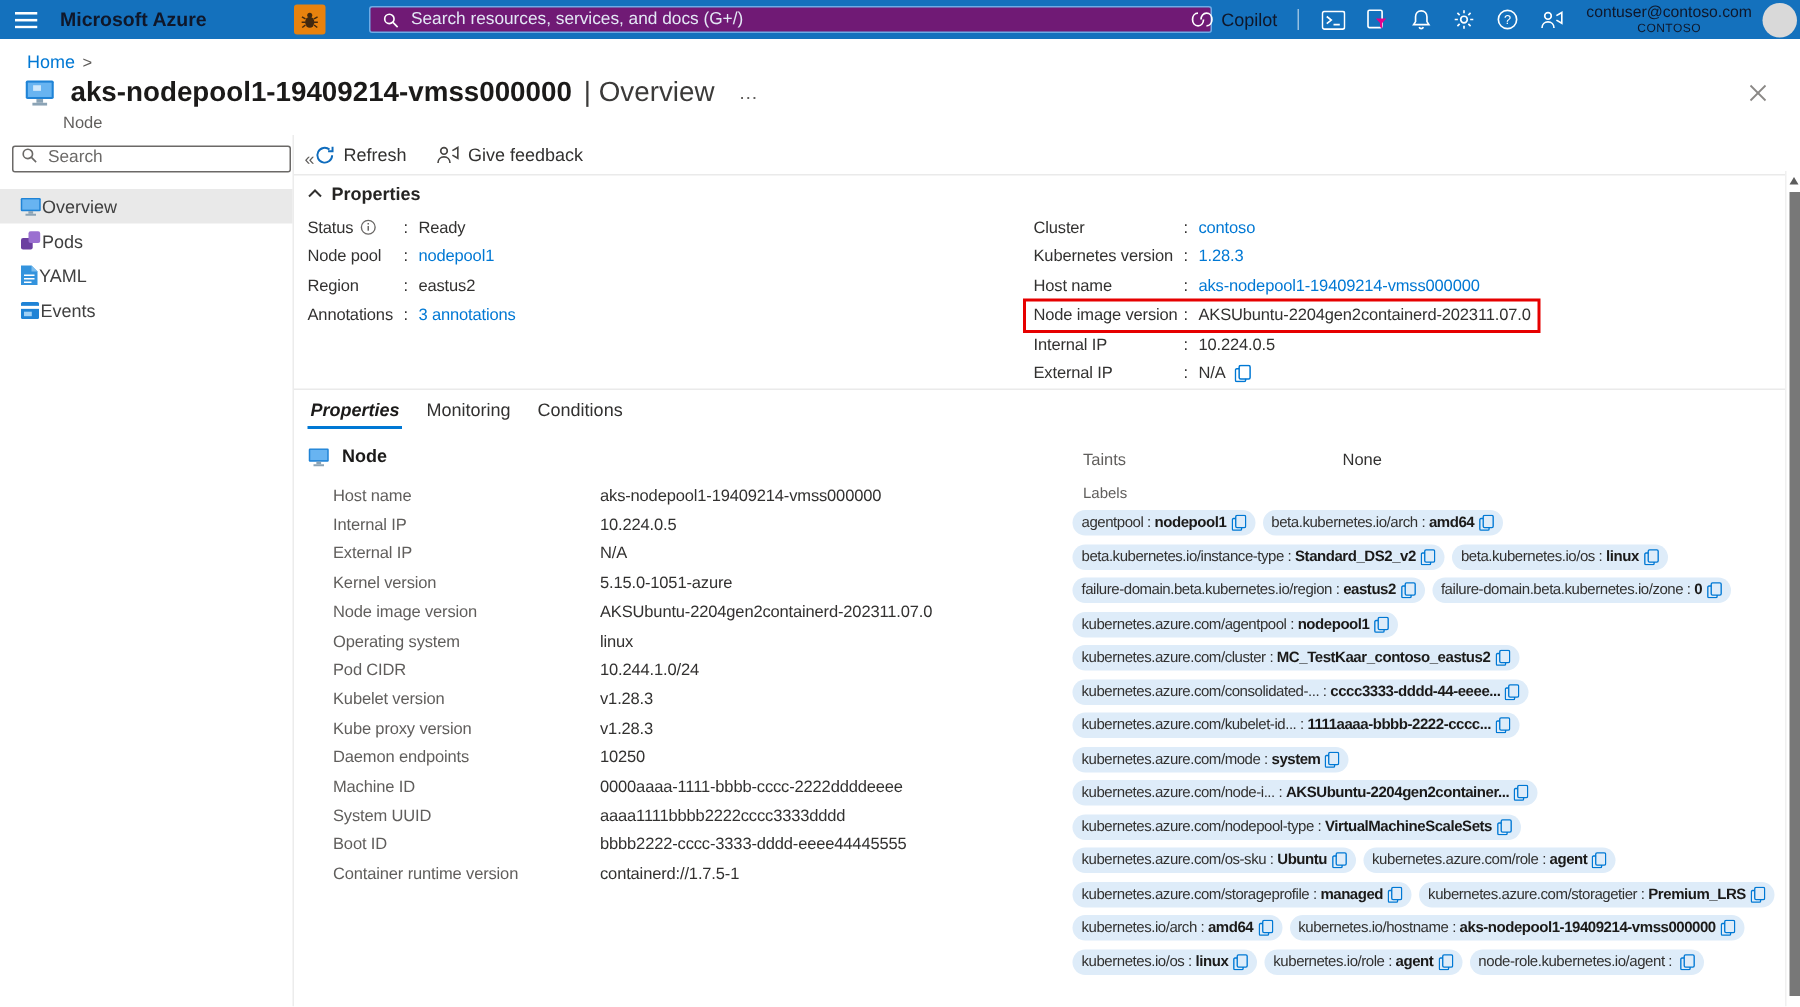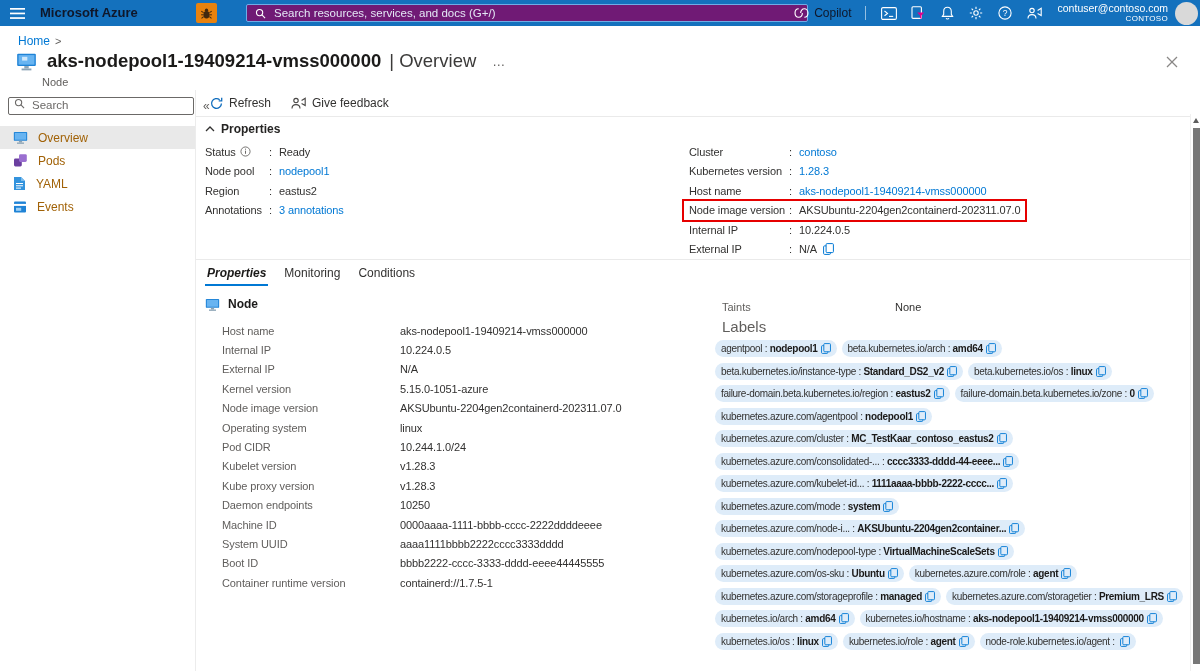--- a/index.html
+++ b/index.html
@@ -15,21 +15,21 @@
   .tb-bug{position:absolute;left:196px;top:3px;width:21px;height:20px;background:#e8820e;border-radius:2px;
           display:flex;align-items:center;justify-content:center;cursor:pointer;}
   .tb-search{position:absolute;left:246px;top:4px;width:562px;height:18px;background:#701a75;border:1px solid #6facE6;
              border-radius:2px;display:flex;align-items:center;gap:6px;padding:0 8px;box-sizing:border-box;}
   .tb-search input{flex:1;background:transparent;border:0;outline:0;font-size:11.5px;color:#fff;min-width:0;}
   .tb-search input::placeholder{color:#eaf3fc;opacity:.95;}
   .tb-right{position:absolute;right:0;top:0;height:26px;display:flex;align-items:center;}
   .tb-copilot{display:flex;align-items:center;gap:5px;color:#0f172a;font-size:12px;height:26px;padding:0 4px;}
   .tb-sep{width:1px;height:14px;background:rgba(255,255,255,.55);margin:0 9px;}
   .tb-icon{width:29px;height:26px;display:flex;align-items:center;justify-content:center;}
-  .tb-account{text-align:right;line-height:1.15;color:#ffffff;margin:0 7px 0 9px;cursor:pointer;}
+  .tb-account{text-align:center;line-height:1.15;color:#0f172a;margin:0 7px 0 9px;cursor:pointer;}
   .tb-account .email{font-size:10.5px;}
   .tb-account .tenant{font-size:8px;letter-spacing:.3px;}
   .tb-avatar{width:23px;height:23px;border-radius:50%;background:#d9d9d9;margin-right:2px;cursor:pointer;}
 
   
   .page-header{position:absolute;top:26px;left:0;width:1200px;height:64px;background:#fff;}
   .breadcrumb{position:absolute;top:8px;left:18px;font-size:12px;}
   .breadcrumb a{color:#0078d4;text-decoration:none;cursor:pointer;}
   .bc-sep{color:#605e5c;margin-left:5px;font-size:11px;}
   .title-row{position:absolute;top:24px;left:16px;display:flex;align-items:center;}
@@ -40,21 +40,21 @@
   .close-btn{position:absolute;top:30px;right:22px;color:#8a8886;}
 
   
   .sidebar{position:absolute;top:90px;left:0;width:196px;bottom:0;border-right:1px solid #ececec;box-sizing:border-box;padding-top:6px;background:#fff;}
   .sb-search-row{display:flex;align-items:center;gap:9px;padding:0 7px 0 8px;height:20px;}
   .sb-search{flex:1;height:18px;border:1px solid #6b6967;border-radius:2px;display:flex;align-items:flex-start;gap:5px;padding:0 5px;box-sizing:border-box;}
   .sb-search input{flex:1;border:0;outline:0;font-size:11.5px;color:#323130;min-width:0;}
   .sb-search input::placeholder{color:#6b6967;}
   .sb-collapse{color:#605e5c;font-size:12px;cursor:pointer;}
   .sb-items{margin-top:10px;}
-  .sb-item{height:23px;display:flex;align-items:center;gap:10px;padding-left:13px;font-size:12px;color:#a16207;cursor:pointer;}
+  .sb-item{height:23px;display:flex;align-items:center;padding-left:13px;font-size:12px;color:#404040;cursor:pointer;}
   .sb-item.selected{background:#e9e9e9;}
 
   
   .main{position:absolute;top:90px;left:196px;right:0;bottom:0;overflow:hidden;}
   .toolbar{height:26px;display:flex;align-items:center;gap:20px;padding-left:14px;font-size:12px;color:#323130;}
   .tool-btn{display:flex;align-items:center;gap:6px;color:#323130;font-size:12px;}
   .hr{height:1px;background:#eaeaea;margin-right:10px;}
   .ess-header{margin:4px 0 0 9px;height:16px;display:flex;align-items:center;gap:6px;font-size:12px;font-weight:700;color:#252423;cursor:pointer;}
   .ess-grid{display:flex;margin-top:5px;}
   .ess-col-left{width:493px;padding-left:9px;box-sizing:border-box;}
@@ -76,21 +76,21 @@
   .col-left{width:493px;padding-left:9px;box-sizing:border-box;flex:none;}
   .col-right{flex:1;min-width:0;}
   .section-header{display:flex;align-items:center;gap:8px;height:18px;font-size:12px;font-weight:700;color:#1b1a19;}
   .props{margin:8px 0 0 17px;}
   .prop-row{display:flex;align-items:center;height:19.4px;font-size:11px;letter-spacing:-.1px;}
   .prop-label{width:178px;flex:none;color:#605e5c;}
   .prop-value{color:#323130;white-space:nowrap;}
   .tl-row{display:flex;align-items:center;height:20px;padding-left:33px;font-size:11px;margin-top:2px;}
   .tl-label{width:173px;flex:none;color:#605e5c;}
   .tl-value{color:#323130;}
-  .labels-caption{padding-left:33px;height:18px;font-size:15px;color:#605e5c;display:flex;align-items:flex-end;box-sizing:border-box;}
+  .labels-caption{padding-left:33px;height:18px;font-size:10px;color:#605e5c;display:flex;align-items:flex-end;box-sizing:border-box;}
   .chips{margin:5px 0 0 26px;display:flex;flex-wrap:wrap;gap:5.5px 5px;width:474px;}
   .chip{background:#deecf9;border-radius:9px;height:17px;display:inline-flex;align-items:center;padding:0 6px;
         font-size:10px;letter-spacing:-.3px;color:#323130;white-space:nowrap;cursor:pointer;box-sizing:border-box;}
   .chip-colon::before{content:" : ";white-space:pre;}
   .chip-val{font-weight:700;color:#1b1a19;}
   .chip .copy-icon{margin-left:3px;display:flex;}
 
   
   .vscroll{position:absolute;top:114px;right:0;width:10px;bottom:0;background:#fff;border-left:1px solid #f0f0f0;box-sizing:border-box;cursor:pointer;}
   .vscroll .arrow{position:absolute;top:4px;left:2px;width:0;height:0;border-left:3.5px solid transparent;border-right:3.5px solid transparent;border-bottom:5px solid #5d5d5d;}

